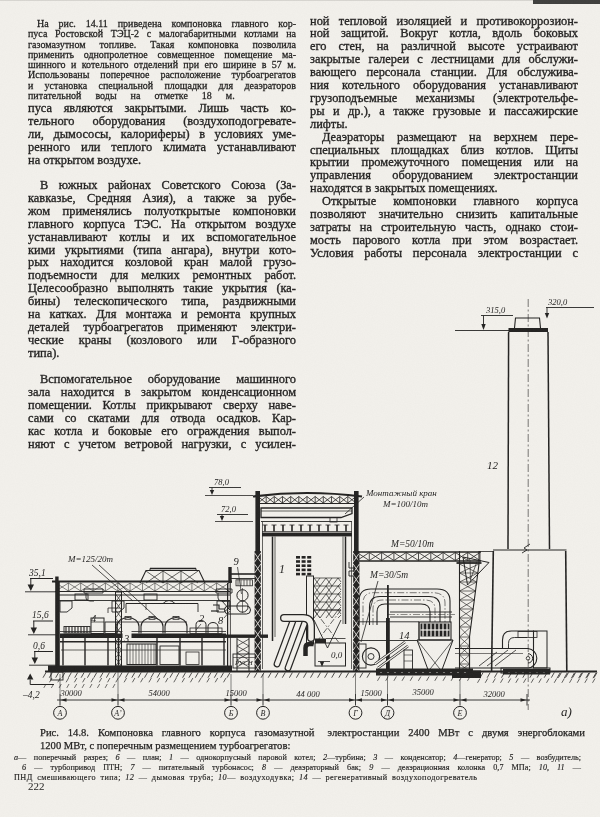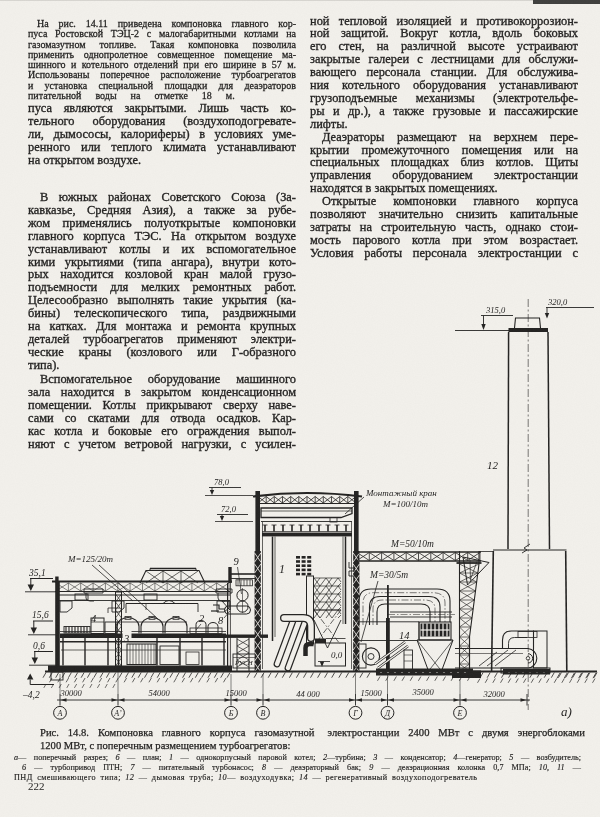--- a/index.html
+++ b/index.html
@@ -30,21 +30,21 @@
 </div>
 
 <div class="t" style="position:absolute;left:28px;top:102px;">
 <p class="j">пуса являются закрытыми. Лишь часть ко-</p>
 <p class="j">тельного оборудования (воздухоподогревате-</p>
 <p class="j">ли, дымососы, калориферы) в условиях уме-</p>
 <p class="j">ренного или теплого климата устанавливают</p>
 <p>на открытом воздухе.</p>
 </div>
 
-<div class="t" style="position:absolute;left:28px;top:191px;">
+<div class="t" style="position:absolute;left:28px;top:179px;">
 <p class="j"><span style="display:inline-block;width:12px"></span>В южных районах Советского Союза (За-</p>
 <p class="j">кавказье, Средняя Азия), а также за рубе-</p>
 <p class="j">жом применялись полуоткрытые компоновки</p>
 <p class="j">главного корпуса ТЭС. На открытом воздухе</p>
 <p class="j">устанавливают котлы и их вспомогательное</p>
 <p class="j">кими укрытиями (типа ангара), внутри кото-</p>
 <p class="j">рых находится козловой кран малой грузо-</p>
 <p class="j">подъемности для мелких ремонтных работ.</p>
 <p class="j">Целесообразно выполнять такие укрытия (ка-</p>
 <p class="j">бины) телескопического типа, раздвижными</p>
@@ -67,22 +67,22 @@
 <p class="j">ной тепловой изоляцией и противокоррозион-</p>
 <p class="j">ной защитой. Вокруг котла, вдоль боковых</p>
 <p class="j">его стен, на различной высоте устраивают</p>
 <p class="j">закрытые галереи с лестницами для обслужи-</p>
 <p class="j">вающего персонала станции. Для обслужива-</p>
 <p class="j">ния котельного оборудования устанавливают</p>
 <p class="j">грузоподъемные механизмы (электротельфе-</p>
 <p class="j">ры и др.), а также грузовые и пассажирские</p>
 <p>лифты.</p>
 <p class="j"><span style="display:inline-block;width:12px"></span>Деаэраторы размещают на верхнем пере-</p>
+<p class="j">специальных площадках близ котлов. Щиты</p>
 <p class="j">крытии промежуточного помещения или на</p>
-<p class="j">специальных площадках близ котлов. Щиты</p>
 <p class="j">управления оборудованием электростанции</p>
 <p>находятся в закрытых помещениях.</p>
 <p class="j"><span style="display:inline-block;width:12px"></span>Открытые компоновки главного корпуса</p>
 <p class="j">позволяют значительно снизить капитальные</p>
 <p class="j">затраты на строительную часть, однако стои-</p>
 <p class="j">мость парового котла при этом возрастает.</p>
 <p class="j">Условия работы персонала электростанции с</p>
 </div>
 
 <svg id="fig" width="600" height="470" viewBox="0 255 600 470" style="position:absolute;left:0;top:255px;" fill="none" stroke="#232221">

